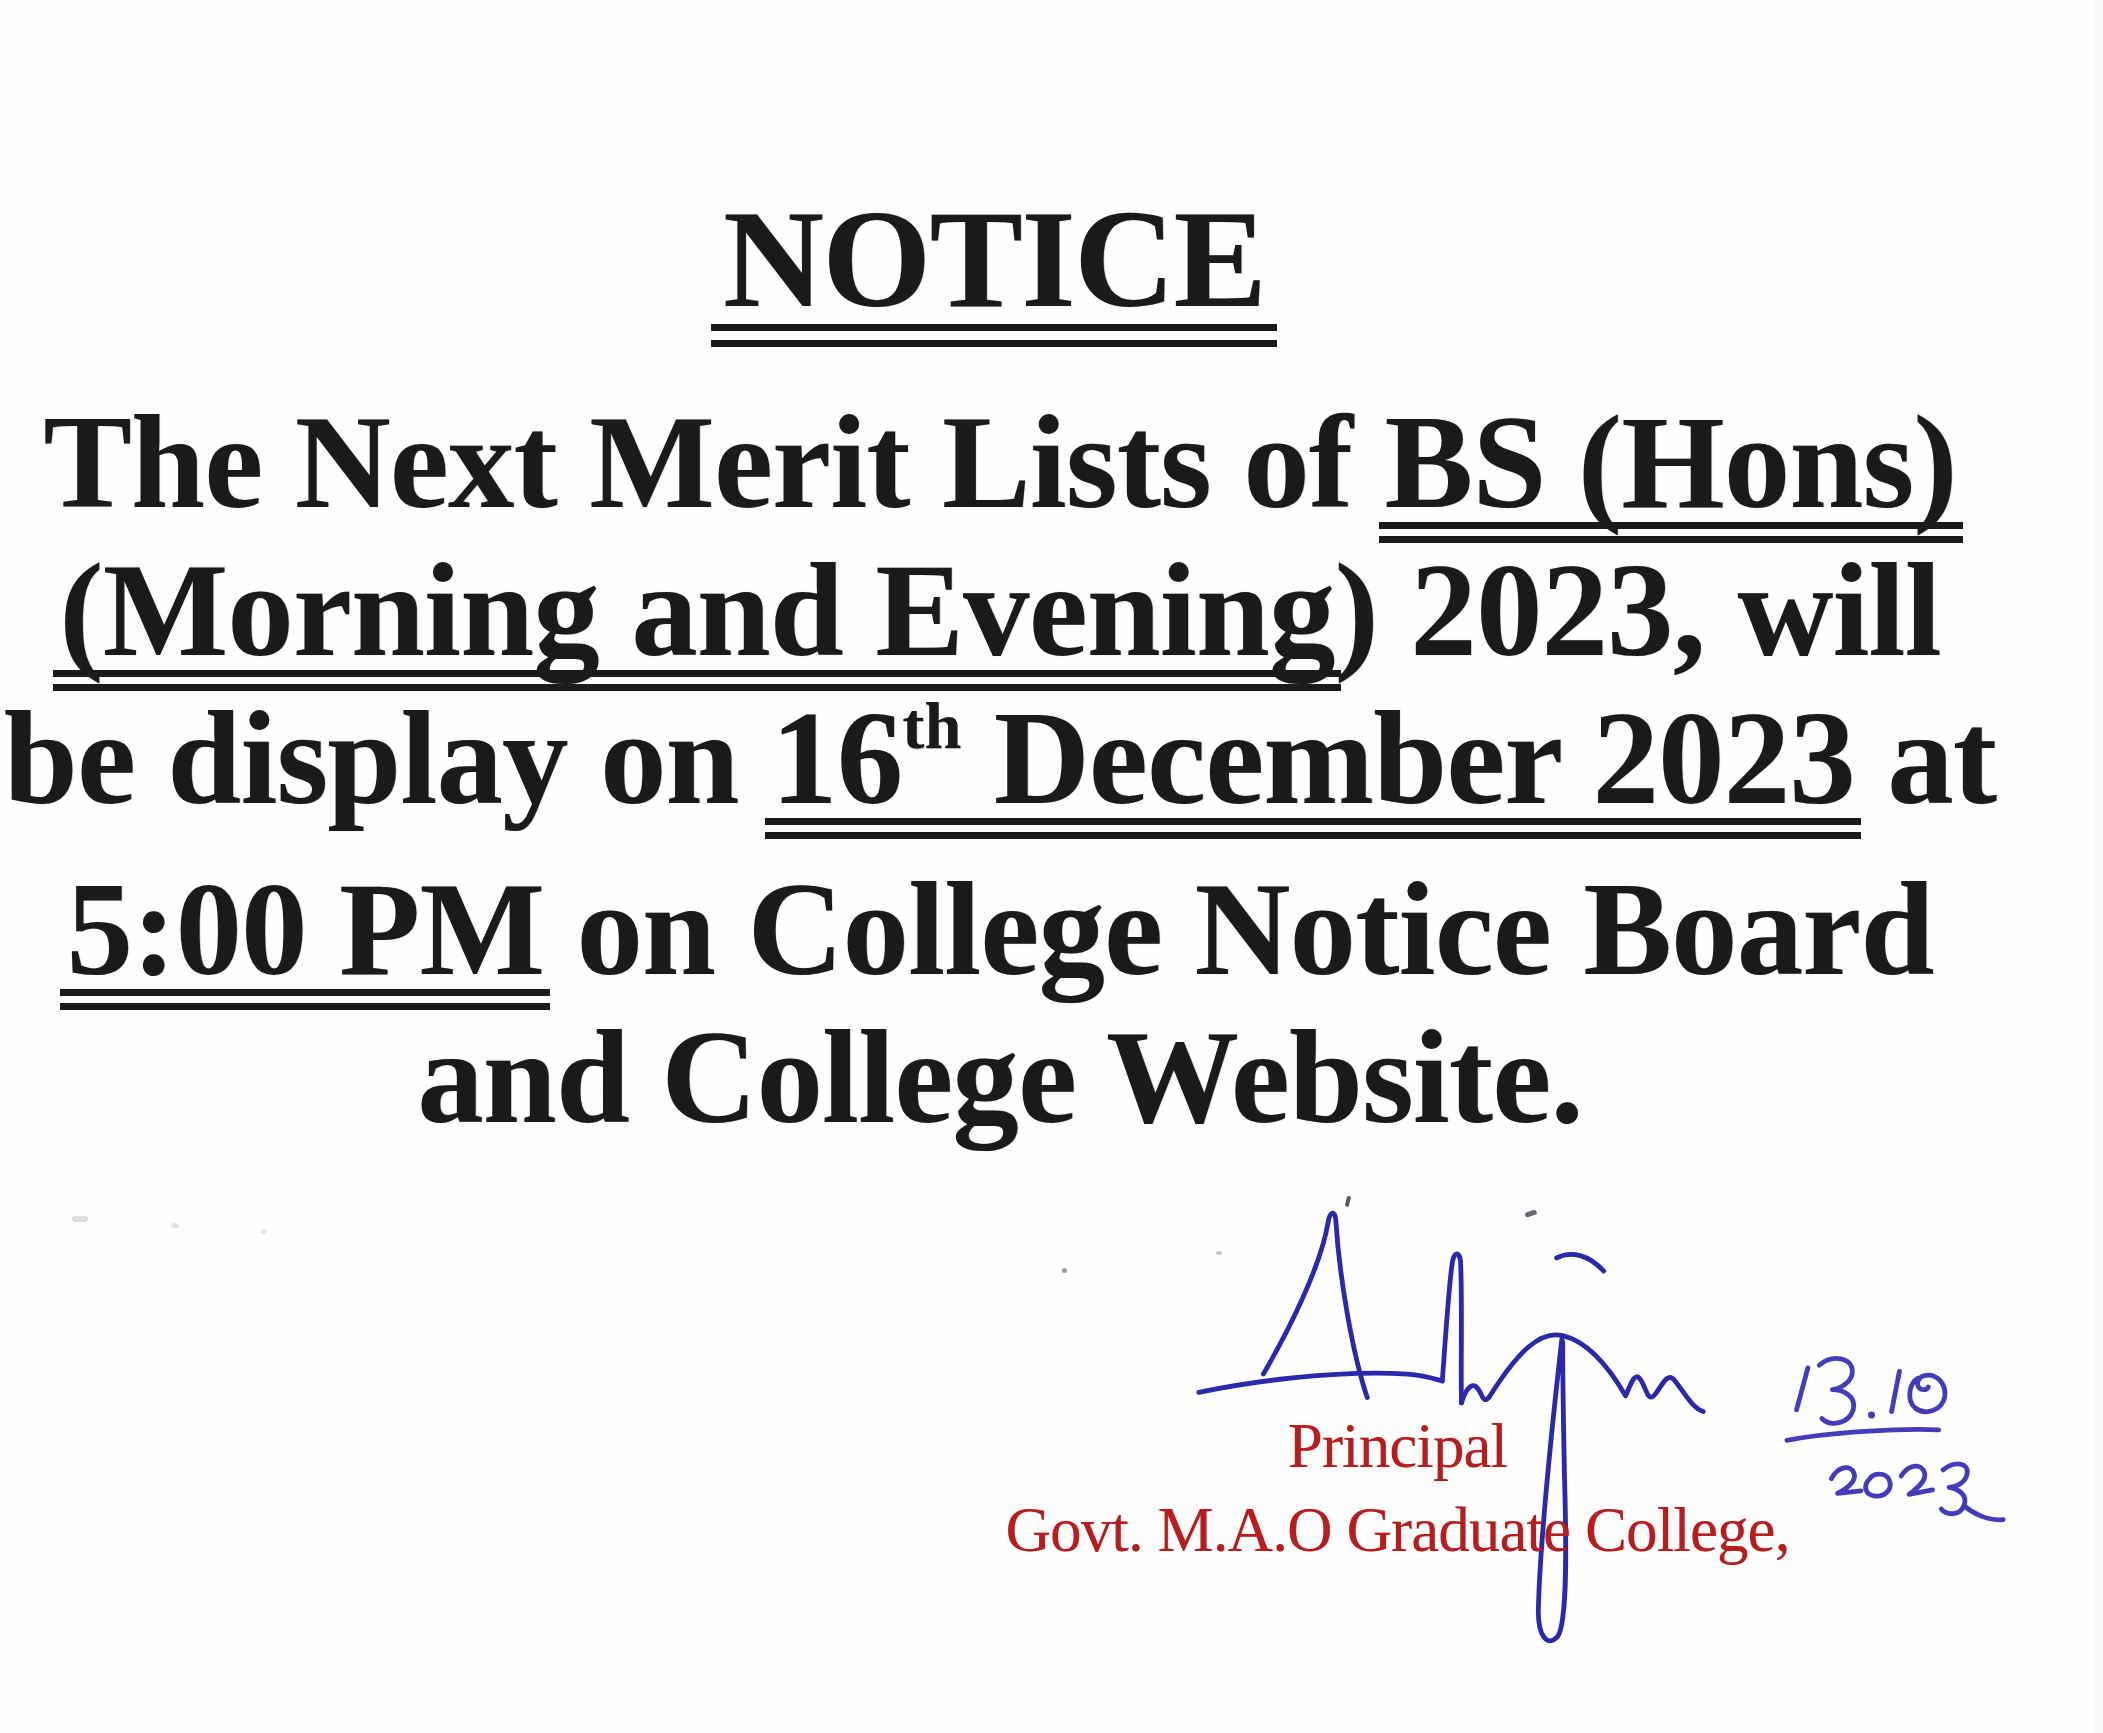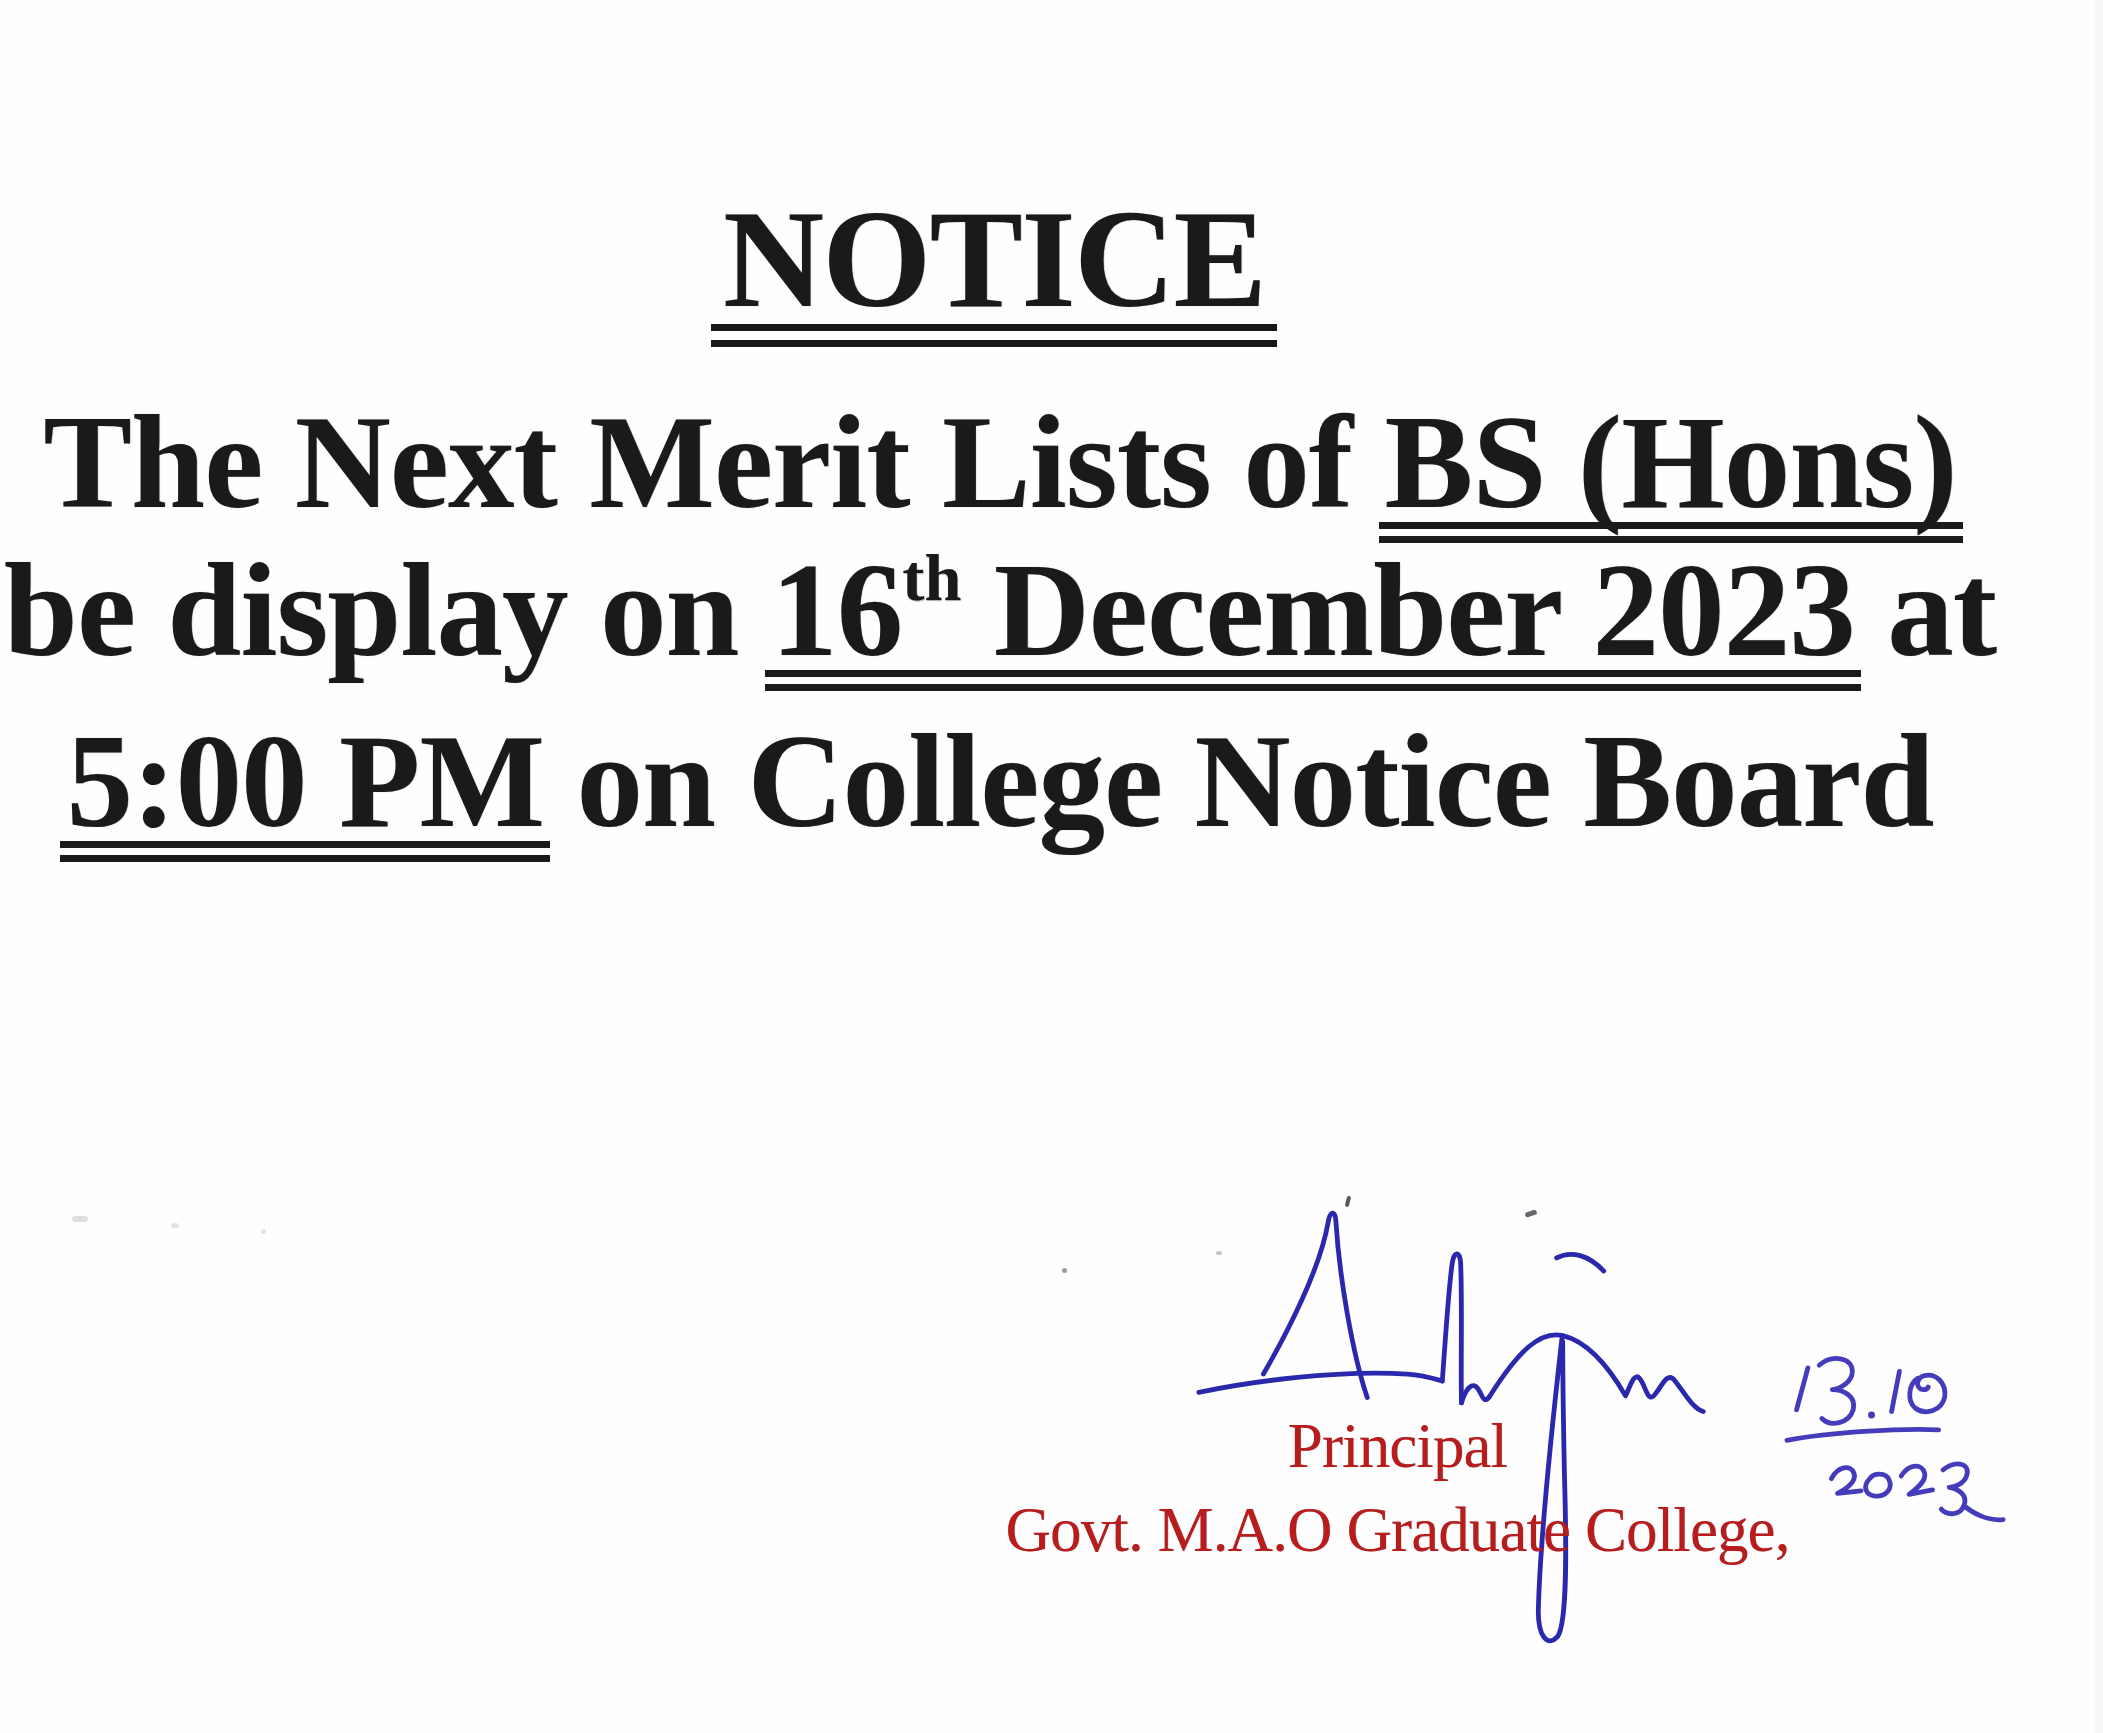--- a/index.html
+++ b/index.html
@@ -77,22 +77,24 @@
 <div class="page">
 
   <div class="edge-strip"></div>
 
   <div class="title-wrap">
     <span class="u-title">NOTICE</span>
   </div>
 
   <div class="body-wrap" id="notice-lines">
       <div class="line"><span>The Next Merit Lists of </span><span class="u"><span>BS (Hons)</span></span></div>
+      <div class="line"><span class="u"><span>(Morning and Evening</span></span><span>) 2023, will</span></div>
       <div class="line"><span>be display on </span><span class="u"><span>16</span><span class="sup">th</span><span> December 2023</span></span><span> at</span></div>
       <div class="line"><span class="u"><span>5:00 PM</span></span><span> on College Notice Board</span></div>
+      <div class="line"><span>and College Website.</span></div>
     </div>
 
   <svg class="sig-svg" viewBox="1340 1360 660 560" role="img" aria-label="Handwritten signature of the Principal in blue ink">
     <g fill="none" stroke="#2a28ad" stroke-width="5.5" stroke-linecap="round" stroke-linejoin="round">
 
       <path d="M1373,1594 C1430,1582 1530,1568 1612,1573 C1630,1574 1642,1578 1652,1581"></path>
 
       <path d="M1447,1573 C1475,1525 1512,1452 1521,1400 C1523,1387 1529,1384 1530,1397 C1534,1462 1549,1549 1566,1600"></path>
 
       <path d="M1652,1581 C1656,1528 1660,1462 1664,1443 C1666,1432 1672,1433 1673,1445 C1675,1492 1673,1566 1674,1606"></path>

